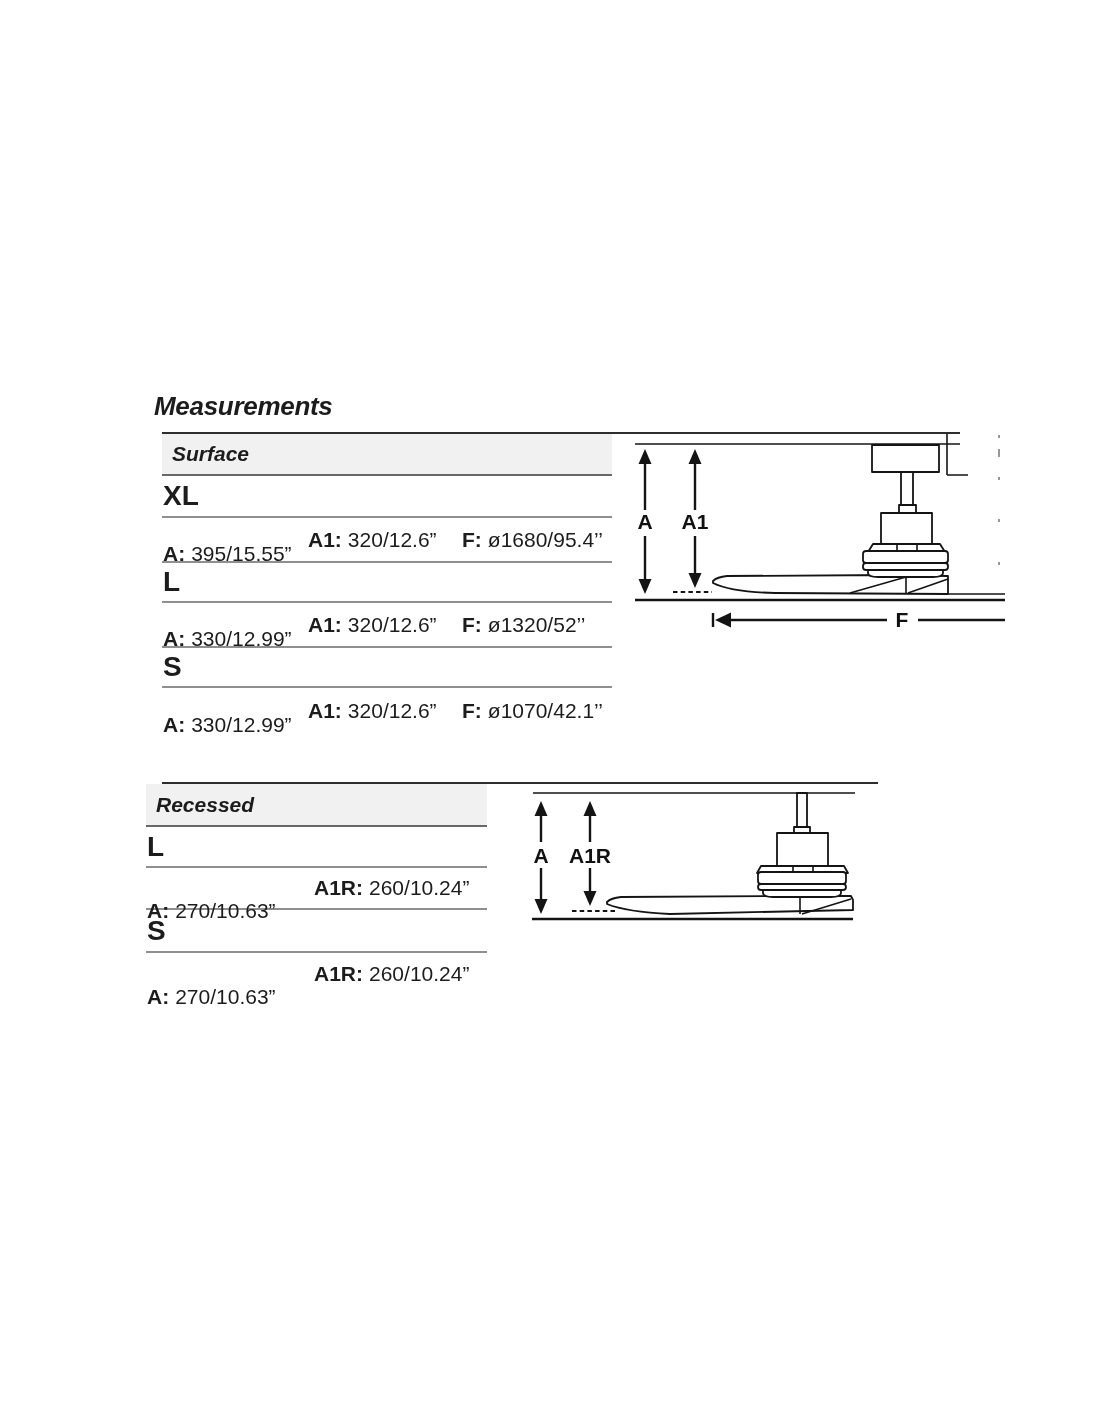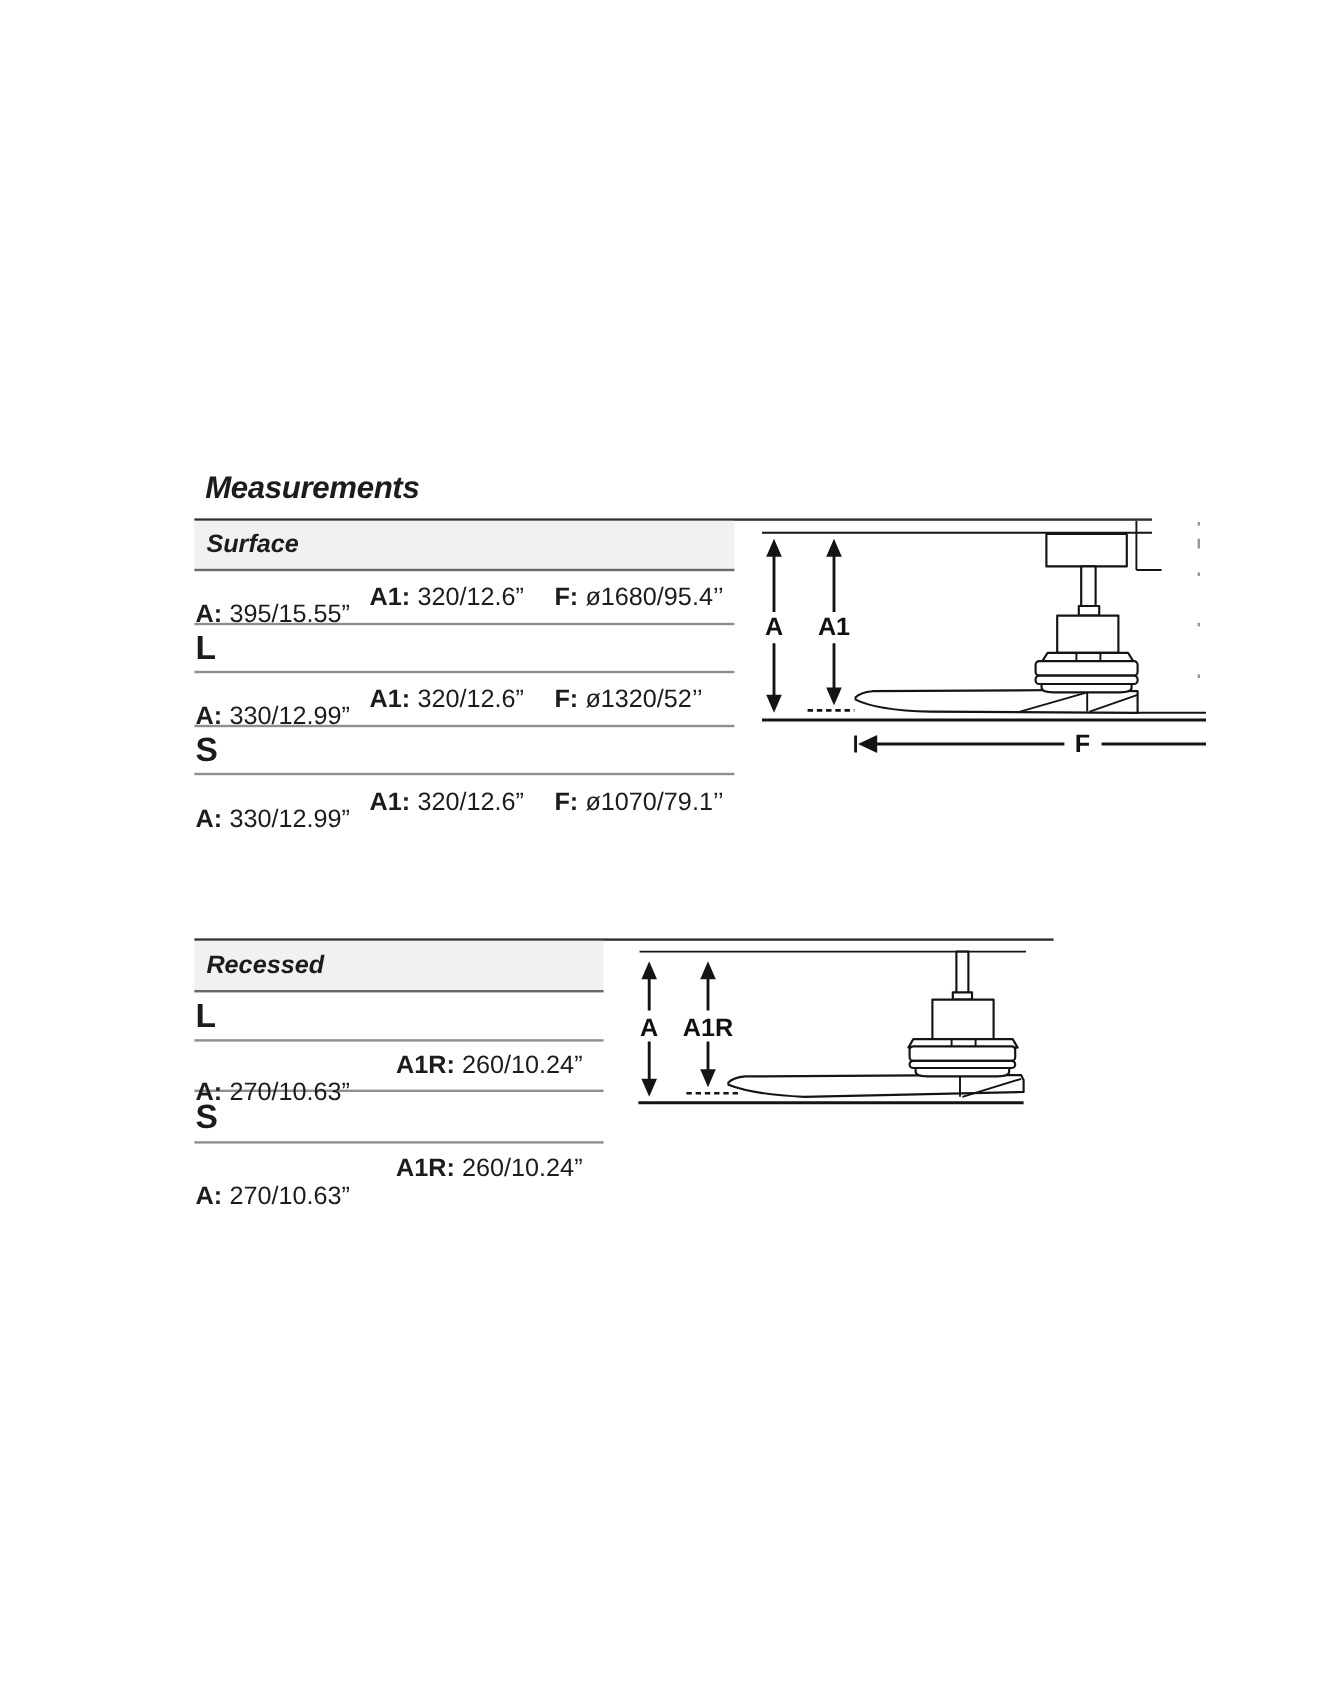--- a/index.html
+++ b/index.html
@@ -1,28 +1,28 @@
 <!DOCTYPE html>
 <html><head>
 <meta charset="utf-8">
 <style>
   html,body{margin:0;padding:0;background:#fff;}
   .page{position:relative;width:1100px;height:1422px;background:#ffffff;
         font-family:"Liberation Sans",sans-serif;color:#1c1c1c;overflow:hidden;}
 
-  .title{position:absolute;left:171px;top:391px;margin:0;
+  .title{position:absolute;left:154px;top:391px;margin:0;
          font-size:26px;font-style:italic;font-weight:700;letter-spacing:-0.3px;text-align:right;}
 
   .rule{position:absolute;height:2px;background:#2e2e2e;}
   .rule-surface{left:162px;top:432px;width:798px;}
   .rule-recessed{left:162px;top:782px;width:716px;}
 
   .table{position:absolute;}
   .table-surface{left:162px;top:434px;width:450px;}
-  .table-recessed{left:162px;top:784px;width:341px;}
+  .table-recessed{left:146px;top:784px;width:341px;}
 
   .table > div{box-sizing:border-box;}
   .thead{display:flex;align-items:center;background:#f1f1f1;
          border-bottom:2px solid #686868;font-style:italic;font-weight:700;
          font-size:21px;padding-left:10px;}
   .size-row{display:flex;align-items:center;font-weight:700;font-size:28px;
             border-bottom:2px solid #8f8f8f;padding-left:1px;}
   .data-row{display:flex;align-items:center;font-size:21px;
             border-bottom:2px solid #8f8f8f;padding-left:1px;white-space:nowrap;}
   .data-row.last{border-bottom:none;}
@@ -56,20 +56,23 @@
 
   <h1 class="title">Measurements</h1>
 
   <div class="rule rule-surface"></div>
 
   <div class="table table-surface">
     <div class="thead h42">
       <span>Surface</span>
     </div>
 
+    <div class="size-row h42">
+      <span>XL</span>
+    </div>
     <div class="data-row h45">
       <span class="pair sp-a"><b class="lbl">A:</b><span class="val">395/15.55”</span></span>
       <span class="pair sp-a1"><b class="lbl">A1:</b><span class="val">320/12.6”</span></span>
       <span class="pair"><b class="lbl">F:</b><span class="val">ø1680/95.4’’</span></span>
     </div>
 
     <div class="size-row h40">
       <span>L</span>
     </div>
     <div class="data-row h45">
@@ -77,21 +80,21 @@
       <span class="pair sp-a1"><b class="lbl">A1:</b><span class="val">320/12.6”</span></span>
       <span class="pair"><b class="lbl">F:</b><span class="val">ø1320/52’’</span></span>
     </div>
 
     <div class="size-row h40">
       <span>S</span>
     </div>
     <div class="data-row h45 last">
       <span class="pair sp-a"><b class="lbl">A:</b><span class="val">330/12.99”</span></span>
       <span class="pair sp-a1"><b class="lbl">A1:</b><span class="val">320/12.6”</span></span>
-      <span class="pair"><b class="lbl">F:</b><span class="val">ø1070/79.1’’</span></span>
+      <span class="pair"><b class="lbl">F:</b><span class="val">ø1070/42.1’’</span></span>
     </div>
   </div>
 
   <svg class="diag diag-surface" viewBox="0 0 395 200">
     <g>
       <path class="thin" d="M20 10 H345"></path>
       <path class="thin" d="M332 0 V41 M332 41 H353"></path>
     </g>
     <g>
       <polygon class="solid" points="30,15 23.5,30 36.5,30"></polygon>

